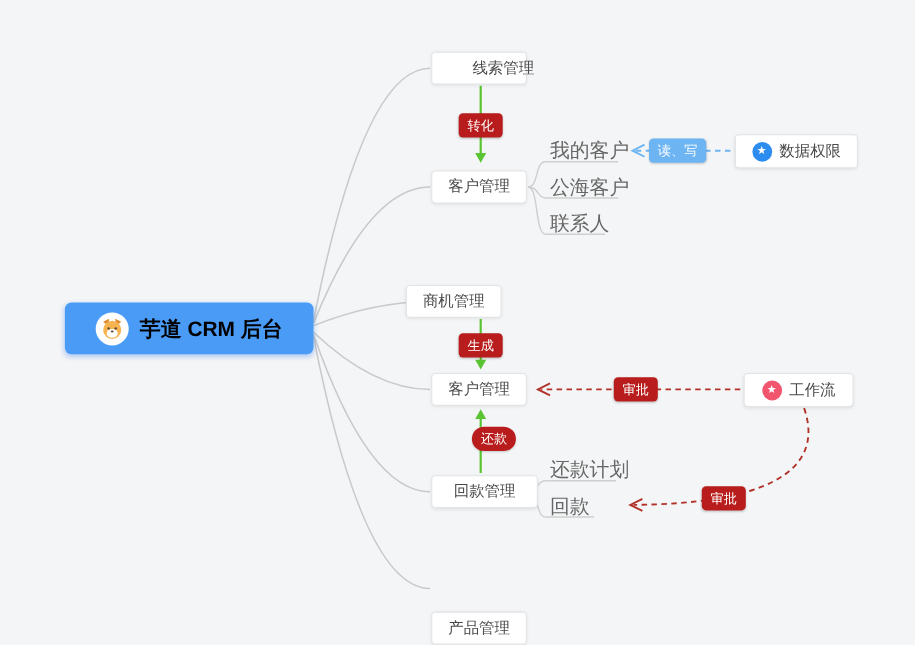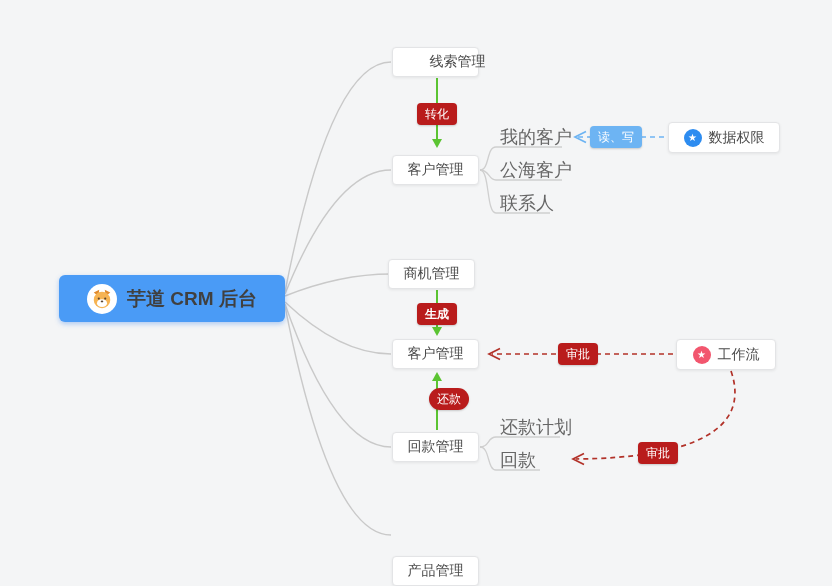--- a/index.html
+++ b/index.html
@@ -13,21 +13,21 @@
   .node{
     position:absolute;background:#fff;border:1px solid #e3e4e6;border-radius:4px;
     box-shadow:0 1px 3px rgba(0,0,0,.07);
     display:flex;align-items:center;justify-content:center;
     font-size:14px;color:#4a4a4a;box-sizing:border-box;white-space:nowrap;
   }
   .root-node{
     position:absolute;left:59px;top:275px;width:226px;height:47px;
     background:#4a9bf6;border-radius:6px;box-shadow:0 2px 5px rgba(41,121,234,.35);
     display:flex;align-items:center;justify-content:center;gap:10px;
-    color:#404040;font-size:19px;font-weight:bold;box-sizing:border-box;white-space:nowrap;
+    color:#000000;font-size:19px;font-weight:bold;box-sizing:border-box;white-space:nowrap;
   }
   .root-avatar{
     width:30px;height:30px;border-radius:50%;background:#fff;flex:0 0 auto;
     display:flex;align-items:center;justify-content:center;
   }
   .sub-label{
     position:absolute;font-size:18px;color:#666;white-space:nowrap;line-height:18px;
   }
   .badge{
     position:absolute;transform:translate(-50%,-50%);
@@ -114,42 +114,42 @@
   </span>
   <span>芋道 CRM 后台</span>
 </div>
 
 <div class="node" style="left:392px;top:47px;width:87px;height:30px;padding-left:44px;">
   <span>线索管理</span>
 </div>
 <div class="node" style="left:392px;top:155px;width:87px;height:30px;">
   <span>客户管理</span>
 </div>
-<div class="node" style="left:388px;top:259px;width:87px;height:30px;">
+<div class="node" style="left:369px;top:259px;width:87px;height:30px;">
   <span>商机管理</span>
 </div>
 <div class="node" style="left:392px;top:339px;width:87px;height:30px;">
   <span>客户管理</span>
 </div>
-<div class="node" style="left:392px;top:432px;width:87px;height:30px;">
+<div class="node" style="left:392px;top:432px;width:97px;height:30px;">
   <span>回款管理</span>
 </div>
 <div class="node" style="left:392px;top:520px;width:87px;height:30px;margin-top:36px;">
   <span>产品管理</span>
 </div>
 
 <div class="sub-label" style="left:500px;top:128px;">我的客户</div>
 <div class="sub-label" style="left:500px;top:161px;">公海客户</div>
 <div class="sub-label" style="left:500px;top:194px;">联系人</div>
 
 <div class="sub-label" style="left:500px;top:418px;">还款计划</div>
 <div class="sub-label" style="left:500px;top:451px;">回款</div>
 
 <div class="badge green" style="left:437px;top:114px;">转化</div>
-<div class="badge green" style="left:437px;top:314px;font-weight:bold;">生成</div>
+<div class="badge green" style="left:437px;top:314px;">生成</div>
 <div class="badge green" style="left:449px;top:399px;border-radius:11px;">还款</div>
 <div class="badge blue" style="left:616px;top:137px;">读、写</div>
 <div class="badge red" style="left:578px;top:354px;">审批</div>
 <div class="badge red" style="left:658px;top:453px;">审批</div>
 
 <div class="node" style="left:668px;top:122px;width:112px;height:31px;">
   <span class="circle-icon blue">★</span>
   <span>数据权限</span>
 </div>
 <div class="node" style="left:676px;top:339px;width:100px;height:31px;">

